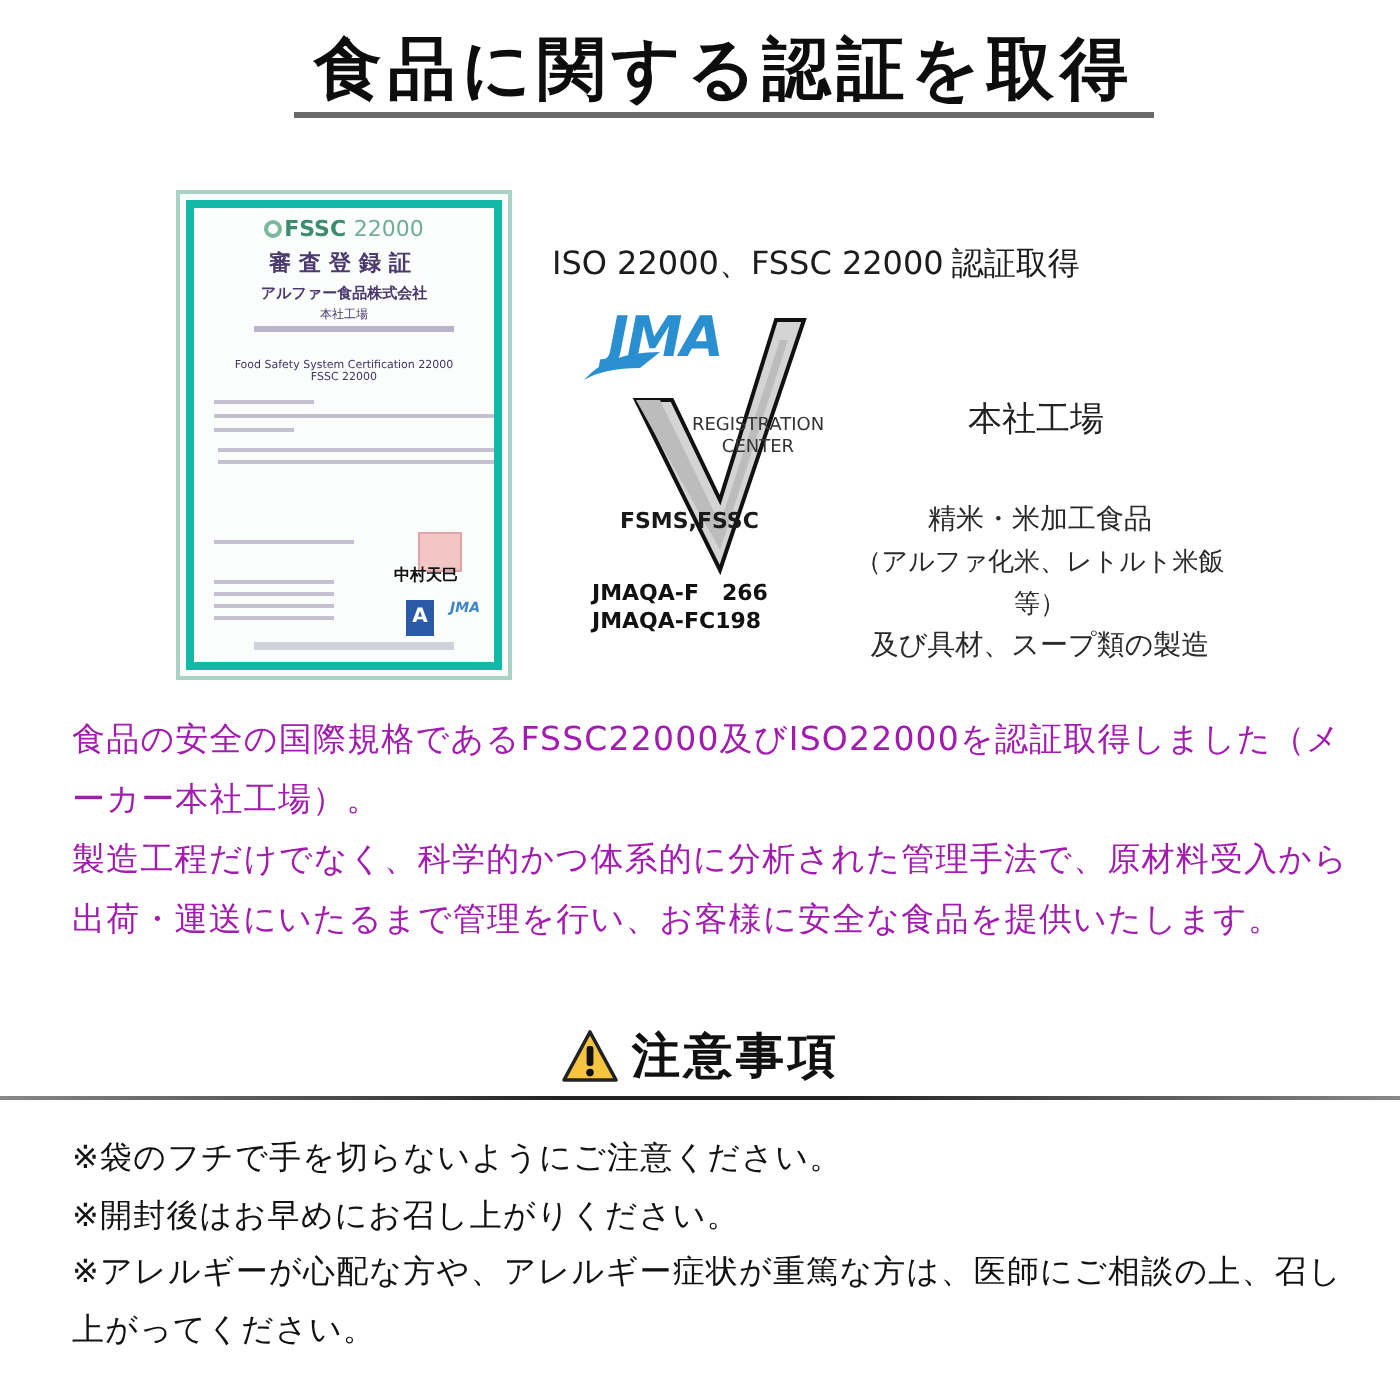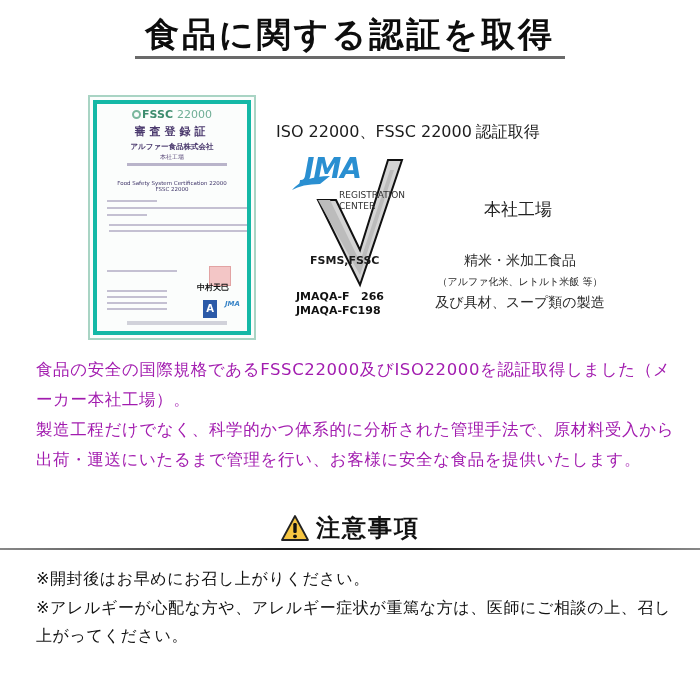--- a/index.html
+++ b/index.html
@@ -1,19 +1,19 @@
 <!DOCTYPE html>
 <html><head>
   <meta charset="utf-8">
   <style>
     * { margin: 0; padding: 0; box-sizing: border-box; }
     html, body { width: 700px; height: 700px; background: #ffffff; overflow: hidden; }
     body { font-family: "DejaVu Sans", "Liberation Sans", sans-serif; color: #111; position: relative; }
 
-    .title-wrap { position: absolute; left: 0; top: 0; width: 620px; height: 70px; }
+    .title-wrap { position: absolute; left: 12px; top: 0; width: 620px; height: 70px; }
     .title {
       position: absolute; left: 0; width: 700px; top: 12px; text-align: center;
       font-size: 34px; font-weight: bold; letter-spacing: 3px; color: #0d0d0d;
     }
     .title-underline {
       position: absolute; left: 135px; width: 430px; top: 56px; height: 3px; background: #6a6a6a;
     }
 
     
     .cert {
@@ -35,27 +35,27 @@
     .cert-sign { position: absolute; left: 100px; top: 178px; font-family: "DejaVu Serif", serif; font-size: 8px; font-weight: bold; color: #111; }
     .cert-badge-a { position: absolute; left: 106px; top: 196px; width: 14px; height: 18px; background: #2b5aa8; color: #fff; font-size: 10px; font-weight: bold; text-align: center; line-height: 18px; }
     .cert-badge-jma { position: absolute; left: 128px; top: 196px; font-size: 7px; font-weight: bold; font-style: italic; color: #3b86c8; }
     .cert-footer { position: absolute; bottom: 6px; left: 30px; width: 100px; height: 4px; background: #a7a7b8; opacity: .5; }
 
     
     .iso-line { position: absolute; left: 276px; top: 122px; font-size: 16px; color: #1c1c1c; letter-spacing: 0px; white-space: nowrap; }
     .iso-line .cert-get { margin-left: 4px; }
     .jma-logo { position: absolute; left: 290px; top: 150px; width: 130px; height: 170px; }
     .jma-text { position: absolute; left: 14px; top: 2px; font-size: 28px; font-weight: bold; font-style: italic; color: #2a8fd1; letter-spacing: -1px; }
-    .reg-text { position: absolute; left: 49px; top: 40px; font-size: 9px; color: #333; line-height: 11px; text-align: left; width: 80px; }
+    .reg-text { position: absolute; left: 49px; top: 58px; font-size: 9px; color: #333; line-height: 11px; text-align: center; width: 80px; }
     .fsms { position: absolute; left: 20px; top: 104px; font-size: 11px; font-weight: bold; color: #1a1a1a; }
     .code-line { position: absolute; left: 6px; font-size: 11px; font-weight: bold; color: #111; white-space: pre; font-family: "DejaVu Sans", sans-serif; }
 
     .plant { position: absolute; left: 484px; top: 198px; font-size: 17px; color: #222; }
     .products { position: absolute; left: 420px; top: 250px; width: 200px; text-align: center; font-size: 14px; color: #2a2a2a; line-height: 21px; }
-    .products .small { font-size: 10px; }
+    .products .small { font-size: 13px; }
 
     
     .desc { position: absolute; left: 36px; top: 355px; width: 640px; font-size: 16.5px; line-height: 30px; color: #a21caf; letter-spacing: 0.6px; }
 
     
     .caution-head { position: absolute; left: 0; top: 512px; width: 700px; text-align: center; }
     .caution-title { display: inline-block; font-size: 24px; font-weight: bold; color: #111; letter-spacing: 2px; vertical-align: middle; }
     .warn-icon { display: inline-block; width: 30px; height: 28px; vertical-align: middle; margin-right: 6px; }
     .caution-rule { position: absolute; left: 0; top: 548px; width: 700px; height: 2px; background: linear-gradient(to right, #888 0%, #222 40%, #222 60%, #888 100%); }
 
@@ -136,15 +136,16 @@
 <div class="caution-head">
   <svg class="warn-icon" viewBox="0 0 30 28">
     <polygon points="15,2 28,26 2,26" fill="#f5c542" stroke="#222" stroke-width="1.8" stroke-linejoin="round"></polygon>
     <rect x="13.3" y="9" width="3.4" height="10" rx="1.2" fill="#111"></rect>
     <circle cx="15" cy="22.3" r="1.9" fill="#111"></circle>
   </svg><span class="caution-title">注意事項</span>
 </div>
 <div class="caution-rule"></div>
 
 <div class="notes">
+  <p>※袋のフチで手を切らないようにご注意ください。</p>
   <p>※開封後はお早めにお召し上がりください。</p>
   <p>※アレルギーが心配な方や、アレルギー症状が重篤な方は、医師にご相談の上、召し上がってください。</p>
 </div>
 
 </body></html>

